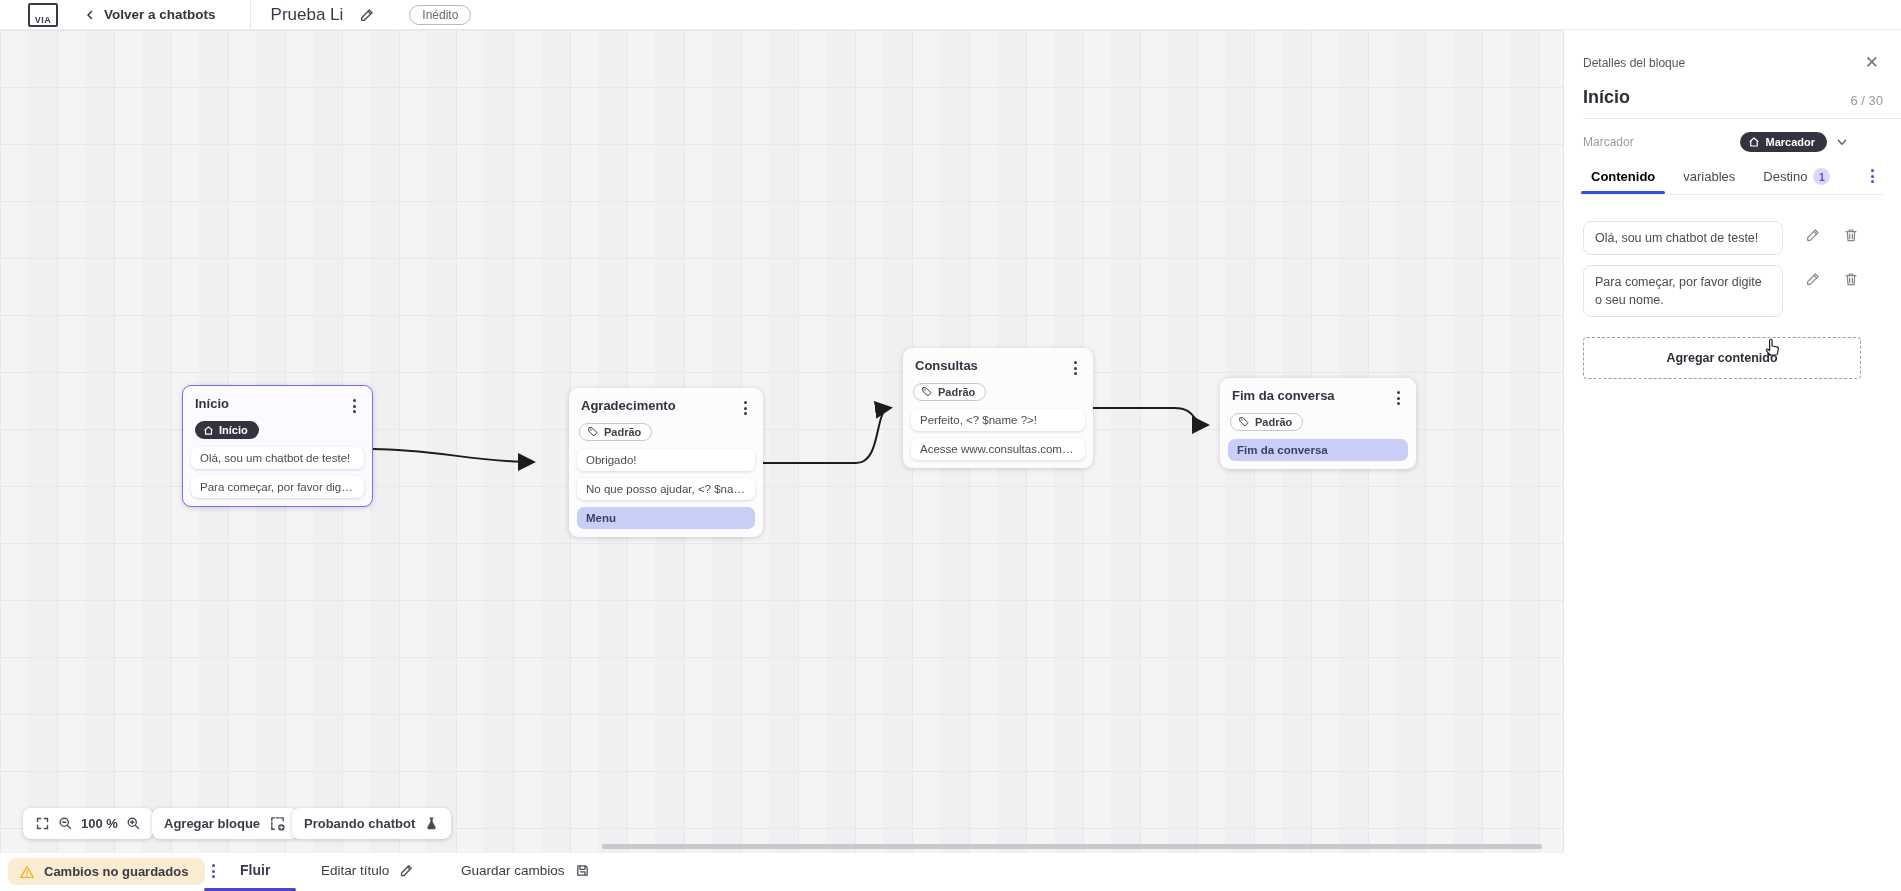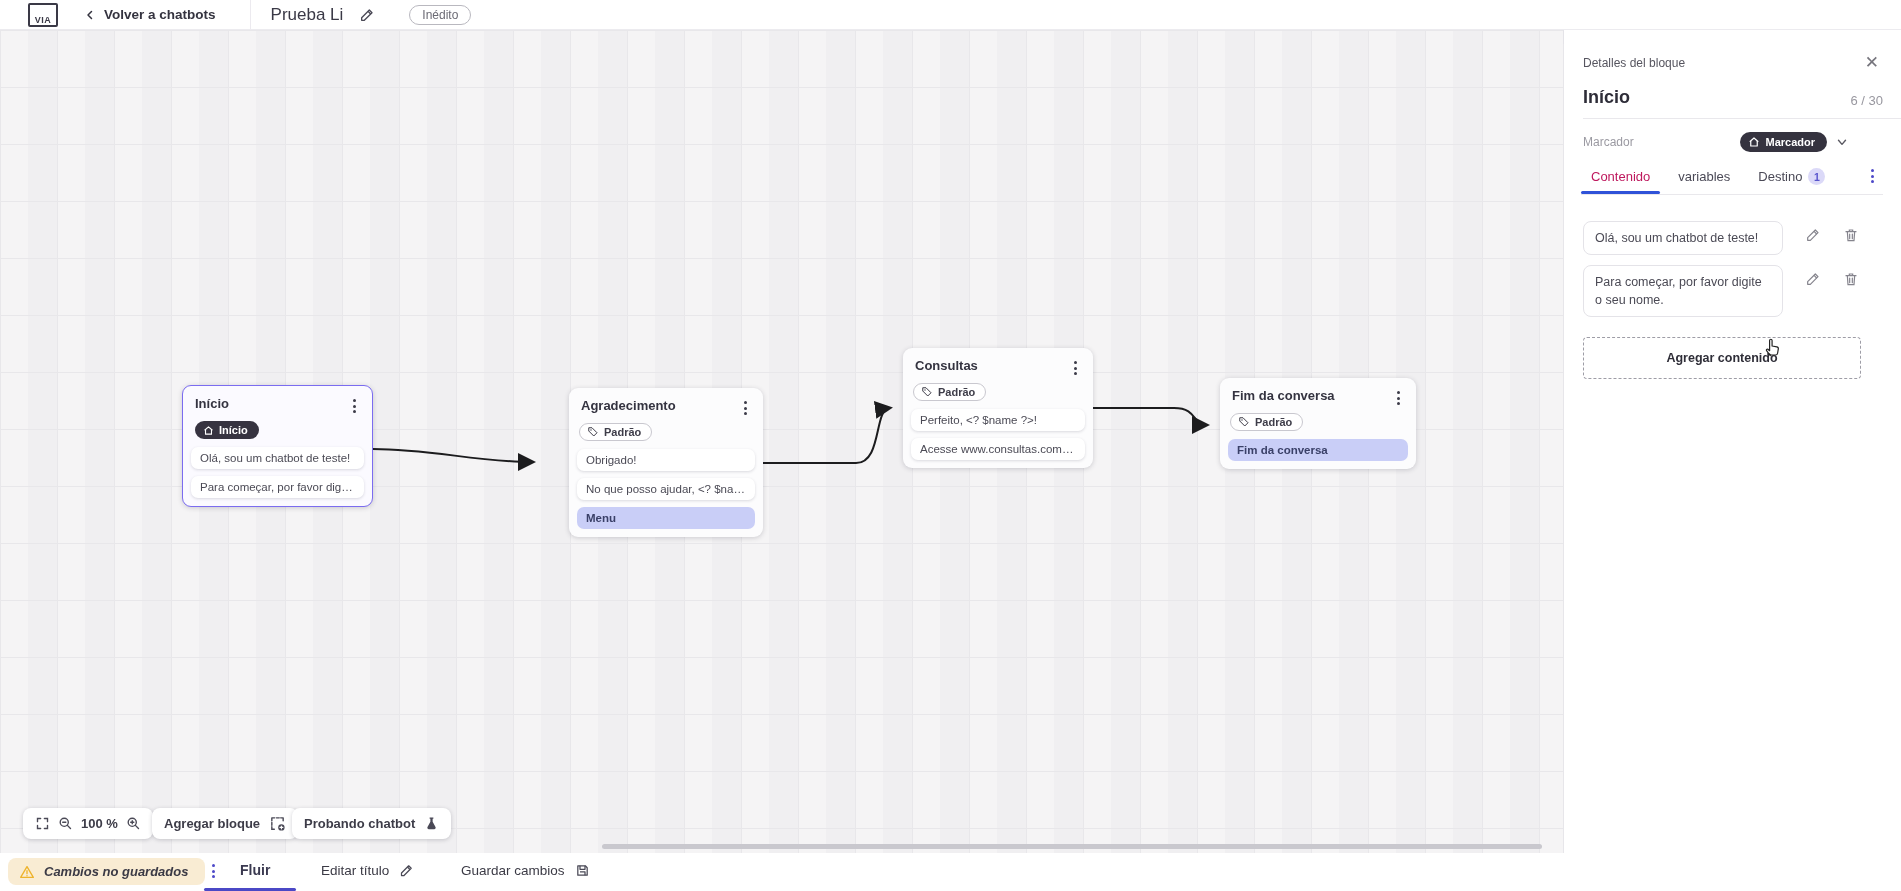--- a/index.html
+++ b/index.html
@@ -96,21 +96,21 @@
   .marker-row { display:flex; justify-content:space-between; align-items:center; padding:13px 52px 8px 19px; }
   .marker-label { font-size:12px; color:#9b9aa2; }
   .marker-right { display:flex; align-items:center; gap:8px; position:relative; }
   .pill-dark {
     display:inline-flex; align-items:center; gap:5px; background:#35333f; color:#fff; border:none;
     border-radius:12px; padding:4px 12px 4px 8px; font-size:11px; font-weight:bold; cursor:pointer;
   }
   .marker-chevron { color:#5a5962; display:inline-flex; }
   .panel-tabs { position:relative; display:flex; gap:28px; align-items:center; padding:8px 0 9px 27px; }
   .panel-tab { position:relative; font-size:13px; color:#4a4956; cursor:pointer; display:flex; align-items:center; }
-  .panel-tab.active { color:#be185d; font-weight:normal; }
+  .panel-tab.active { color:#000000; font-weight:bold; }
   .panel-tab.active::after { content:""; position:absolute; left:-10px; right:-10px; bottom:-10px; height:3px; background:#2f52d8; border-radius:2px; }
   .tab-badge {
     display:inline-flex; align-items:center; justify-content:center; width:17px; height:17px; margin-left:6px;
     border-radius:50%; background:#dbd9f8; color:#5955cc; font-size:10.5px; font-weight:bold;
   }
   .panel-tabs .kebab { position:absolute; right:22px; top:6px; }
   .tabs-divider { border-bottom:1px solid #e9e8ec; margin:0 18px 0 17px; }
   .content-rows { padding:26px 0 0 19px; display:flex; flex-direction:column; gap:10px; }
   .content-row { display:flex; align-items:flex-start; gap:0; }
   .content-card {
@@ -121,21 +121,21 @@
   .add-content {
     margin:20px 41px 0 19px; height:42px; border:1px dashed #9e9da6; border-radius:4px; background:#fff;
     display:flex; align-items:center; justify-content:center; font-size:12.5px; font-weight:bold; color:#2f2e38;
     cursor:pointer; width:278px; font-family:"Liberation Sans", sans-serif;
   }
 
   
   .bottombar { position:absolute; top:853px; left:0; width:1564px; height:38px; background:#fff; z-index:25; }
   .warn-chip {
     position:absolute; left:8px; top:5px; height:27px; border-radius:8px; background:#f9ecd3;
-    display:flex; align-items:center; gap:9px; padding:0 17px 0 11px; font-size:13px; font-weight:bold; color:#3b3a45;font-style:italic;
+    display:flex; align-items:center; gap:9px; padding:0 17px 0 11px; font-size:13px; font-weight:bold; color:#3b3a45;
   }
   .bb-kebab { position:absolute; left:207px; top:8px; }
   .bb-flow-tab { position:absolute; left:240px; top:9px; font-size:14px; font-weight:bold; color:#3a3950; cursor:pointer; }
   .bb-underline { position:absolute; left:204px; bottom:0; width:92px; height:3.5px; background:#4b48c6; border-radius:2px; }
   .bb-item { position:absolute; top:9px; display:flex; align-items:center; gap:10px; font-size:13.5px; color:#3b3a45; background:none; border:none; cursor:pointer; font-family:"Liberation Sans", sans-serif; }
   .bb-edit { left:315px;text-align:right; }
   .bb-save { left:455px; }
 
   .cursor-glyph { position:absolute; left:1762px; top:334px; z-index:40; pointer-events:none; }
 

